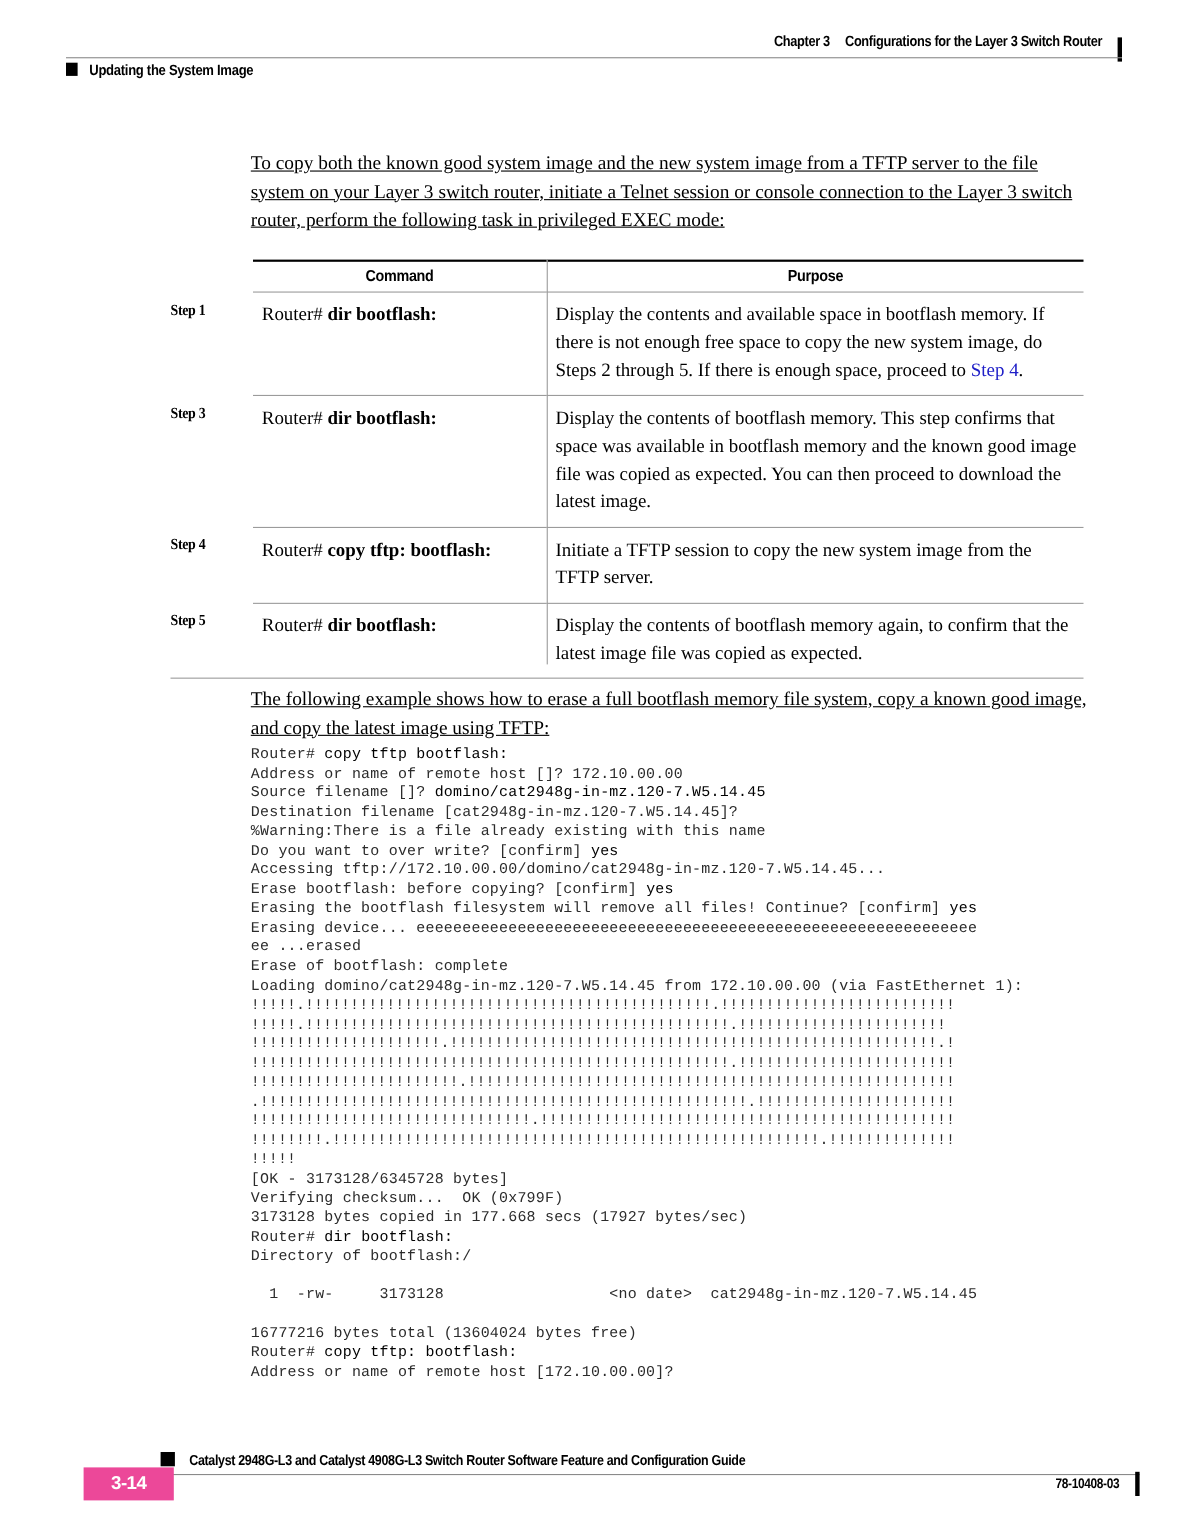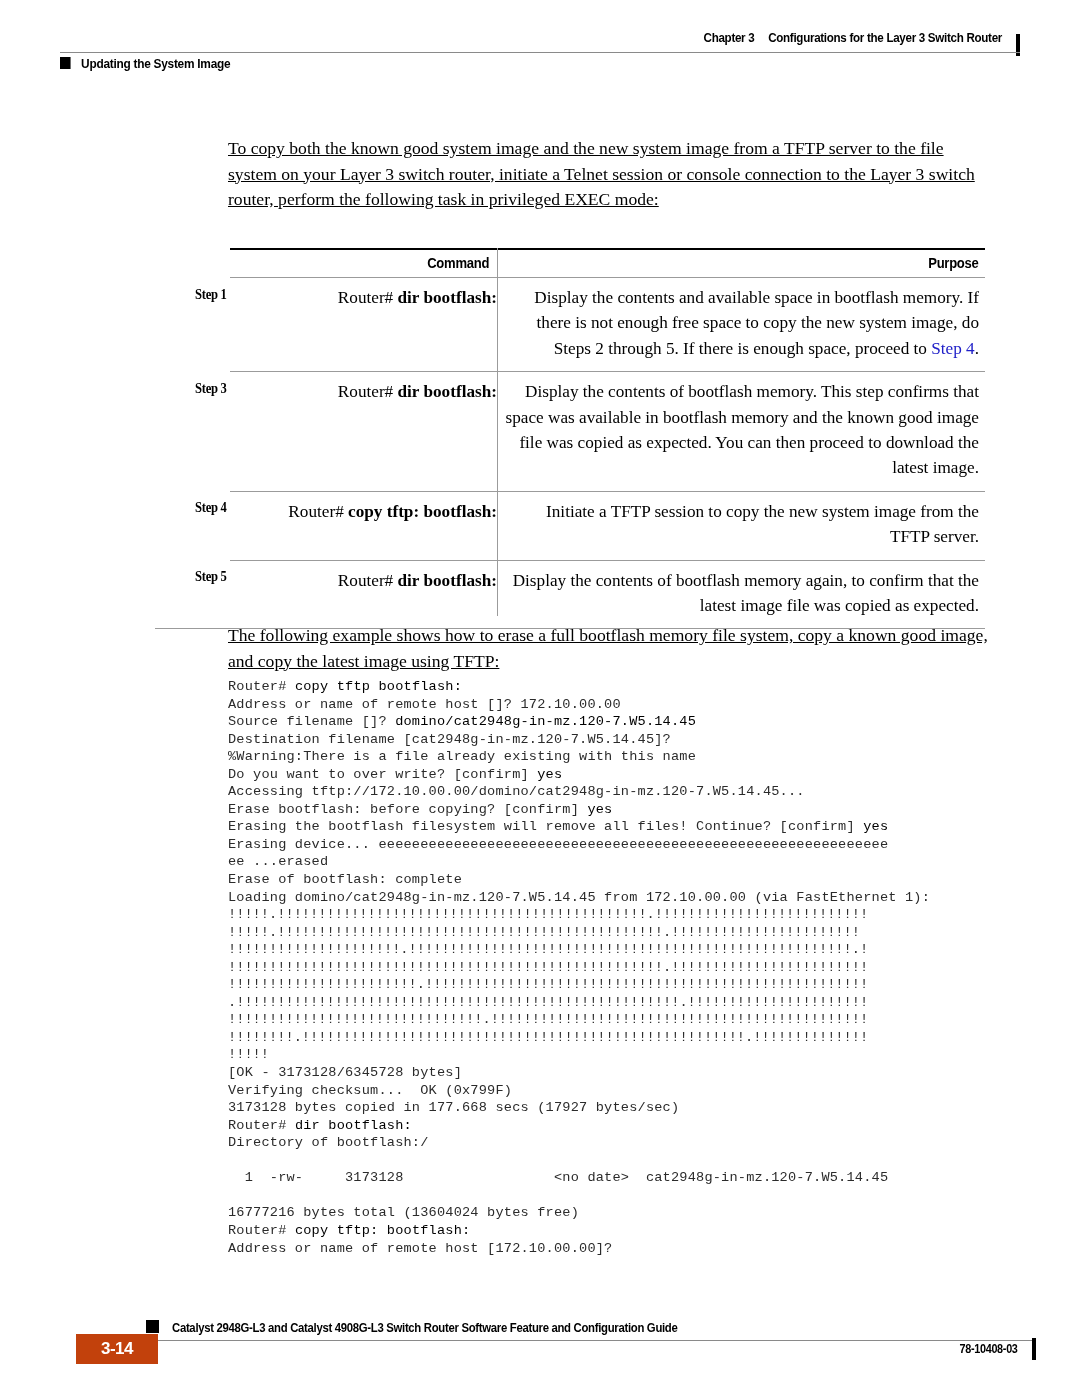--- a/index.html
+++ b/index.html
@@ -86,23 +86,22 @@
     font-size: 17.6px;
     line-height: 25.6px;
     text-align: left;
     text-decoration: underline;
   }
 
   
   .steptable {
     position: absolute;
     left: 155px;
-    top: 248px;
+    top: 236px;
     width: 830px;
-    text-align: right;
   }
   .tbl {
     border-collapse: collapse;
     width: 830px;
     table-layout: fixed;
   }
   .tbl col.c-step { width: 75px; }
   .tbl col.c-cmd  { width: 267px; }
   .tbl col.c-purp { width: 488px; }
 
@@ -224,21 +223,21 @@
     width: 890px;
     height: 1px;
     background: #8a8a8a;
   }
   .ftr-pageno {
     position: absolute;
     left: 0px;
     top: 14px;
     width: 82px;
     height: 30px;
-    background: #c2410c;
+    background: #ec4899;
     color: #fff;
     font-family: "Liberation Sans", "DejaVu Sans", sans-serif;
     font-weight: bold;
     font-size: 17px;
     letter-spacing: -0.5px;
     display: flex;
     align-items: center;
     justify-content: center;
   }
   .ftr-docnum {

